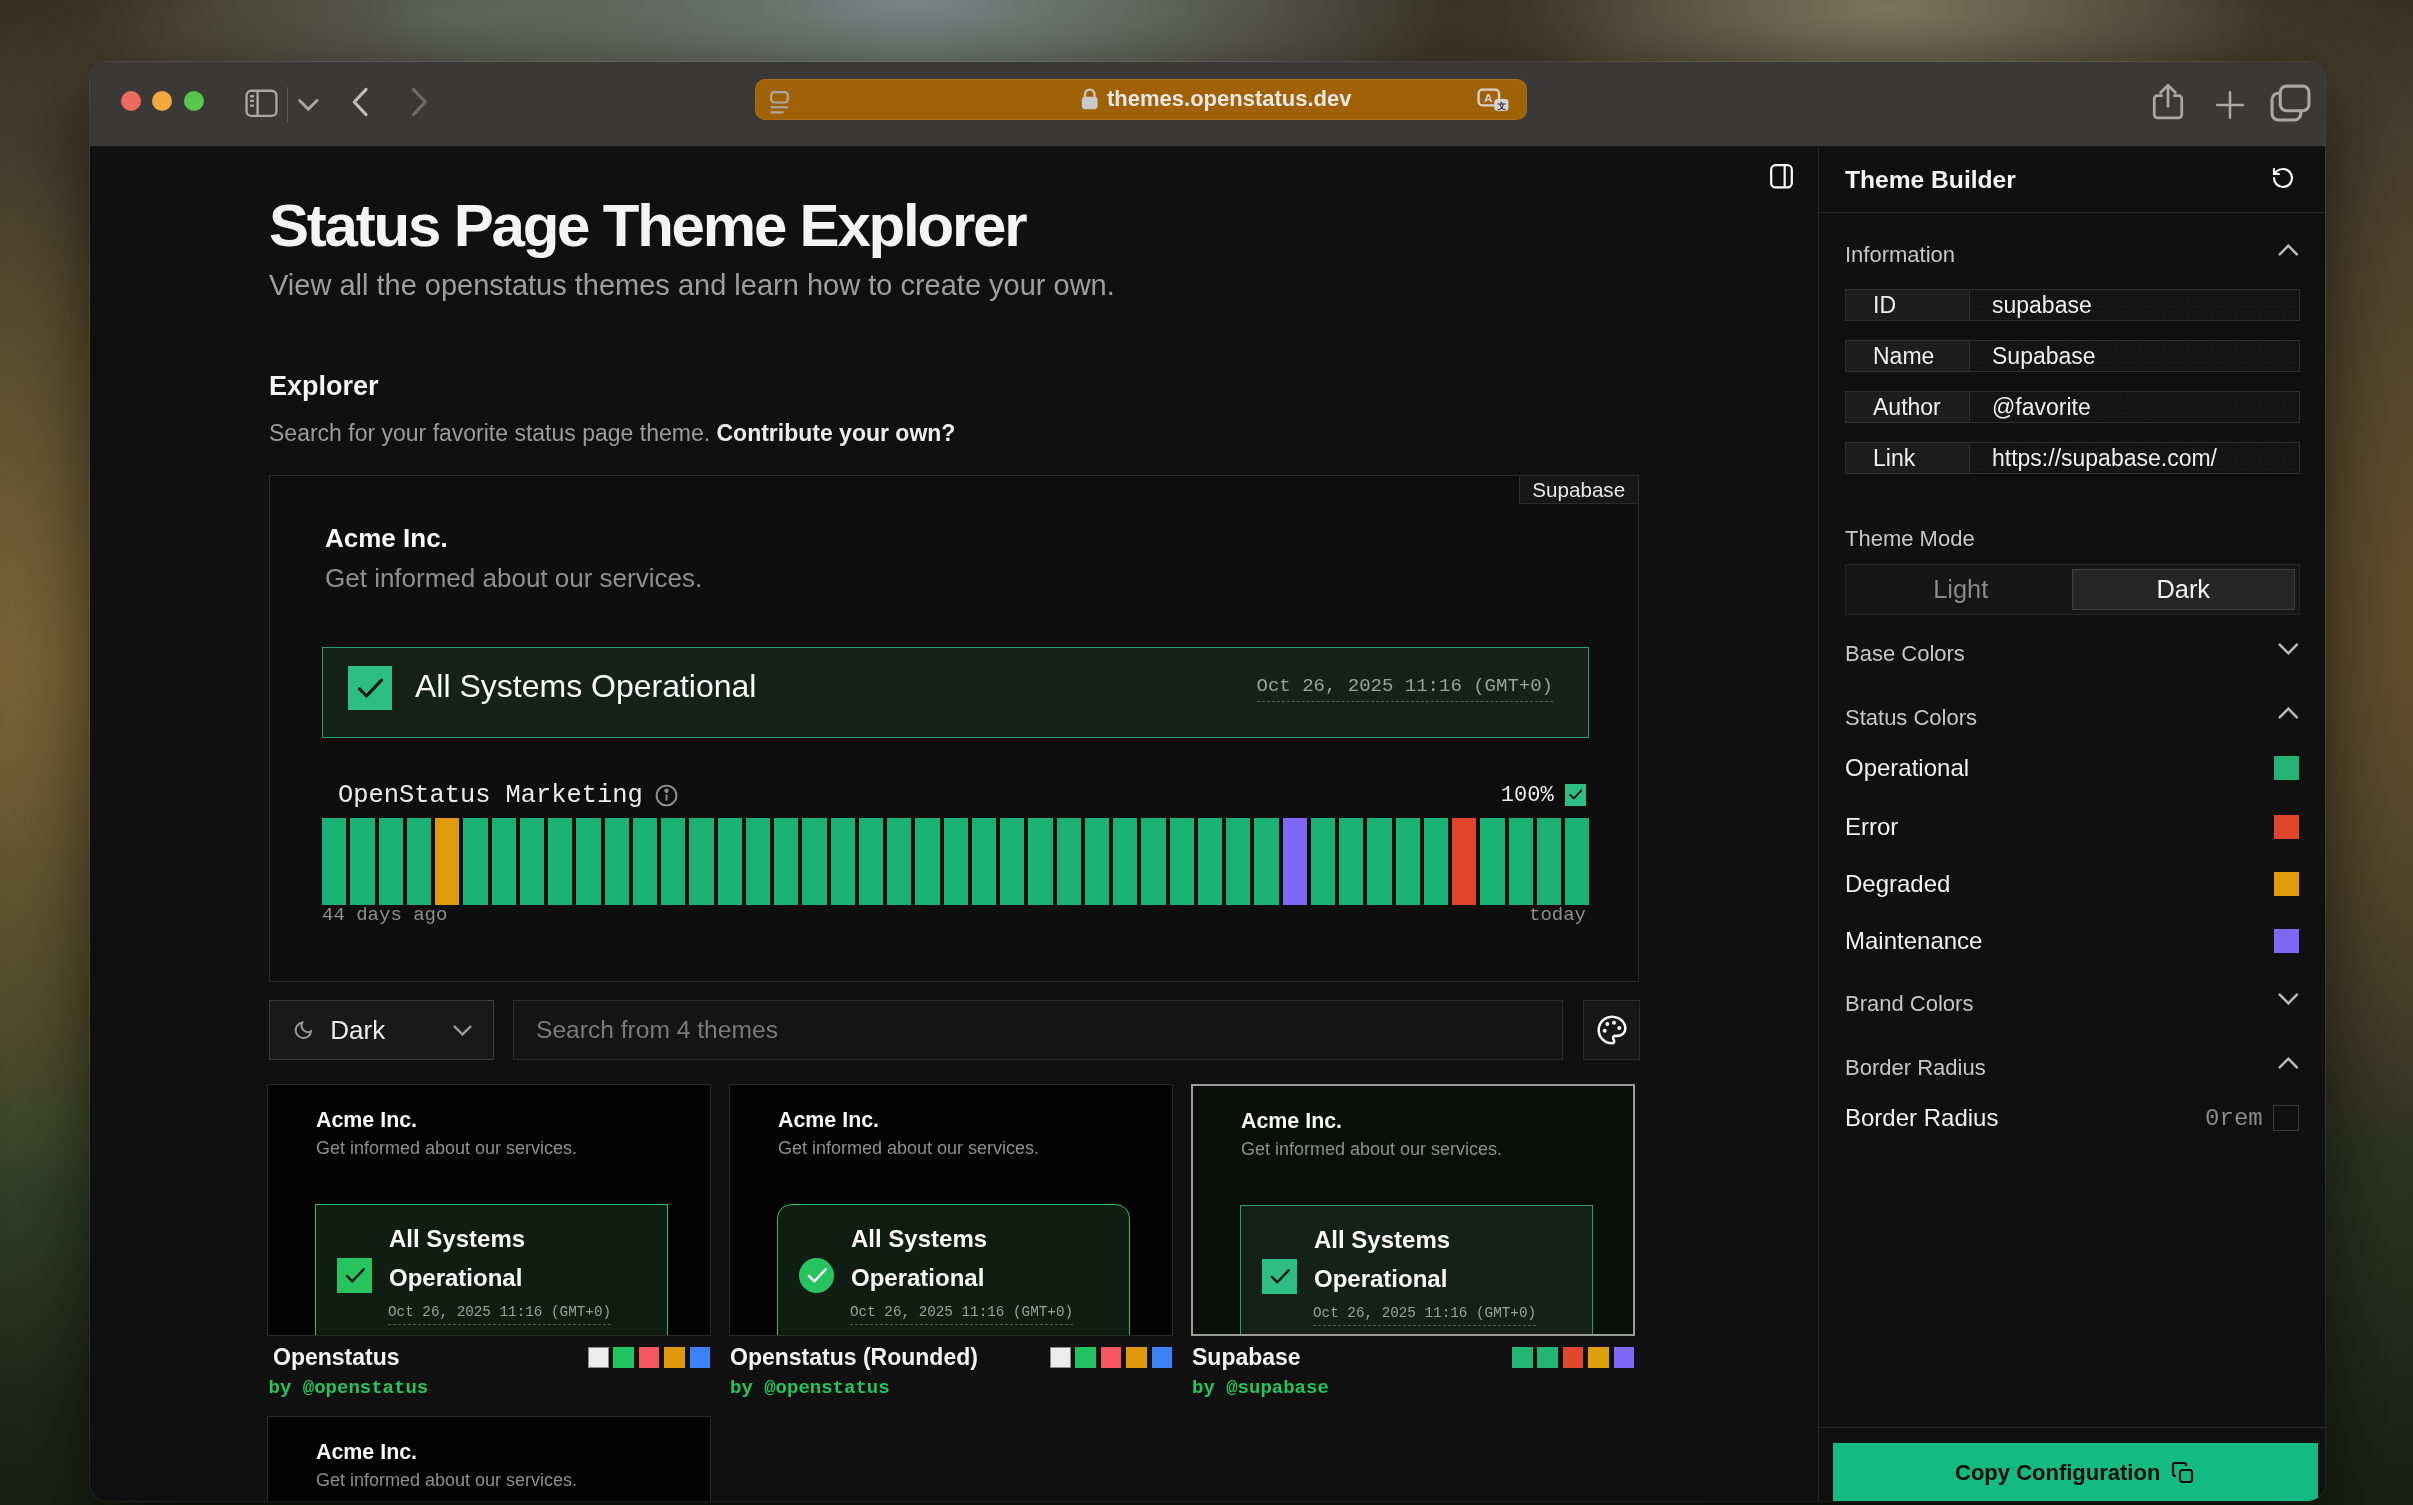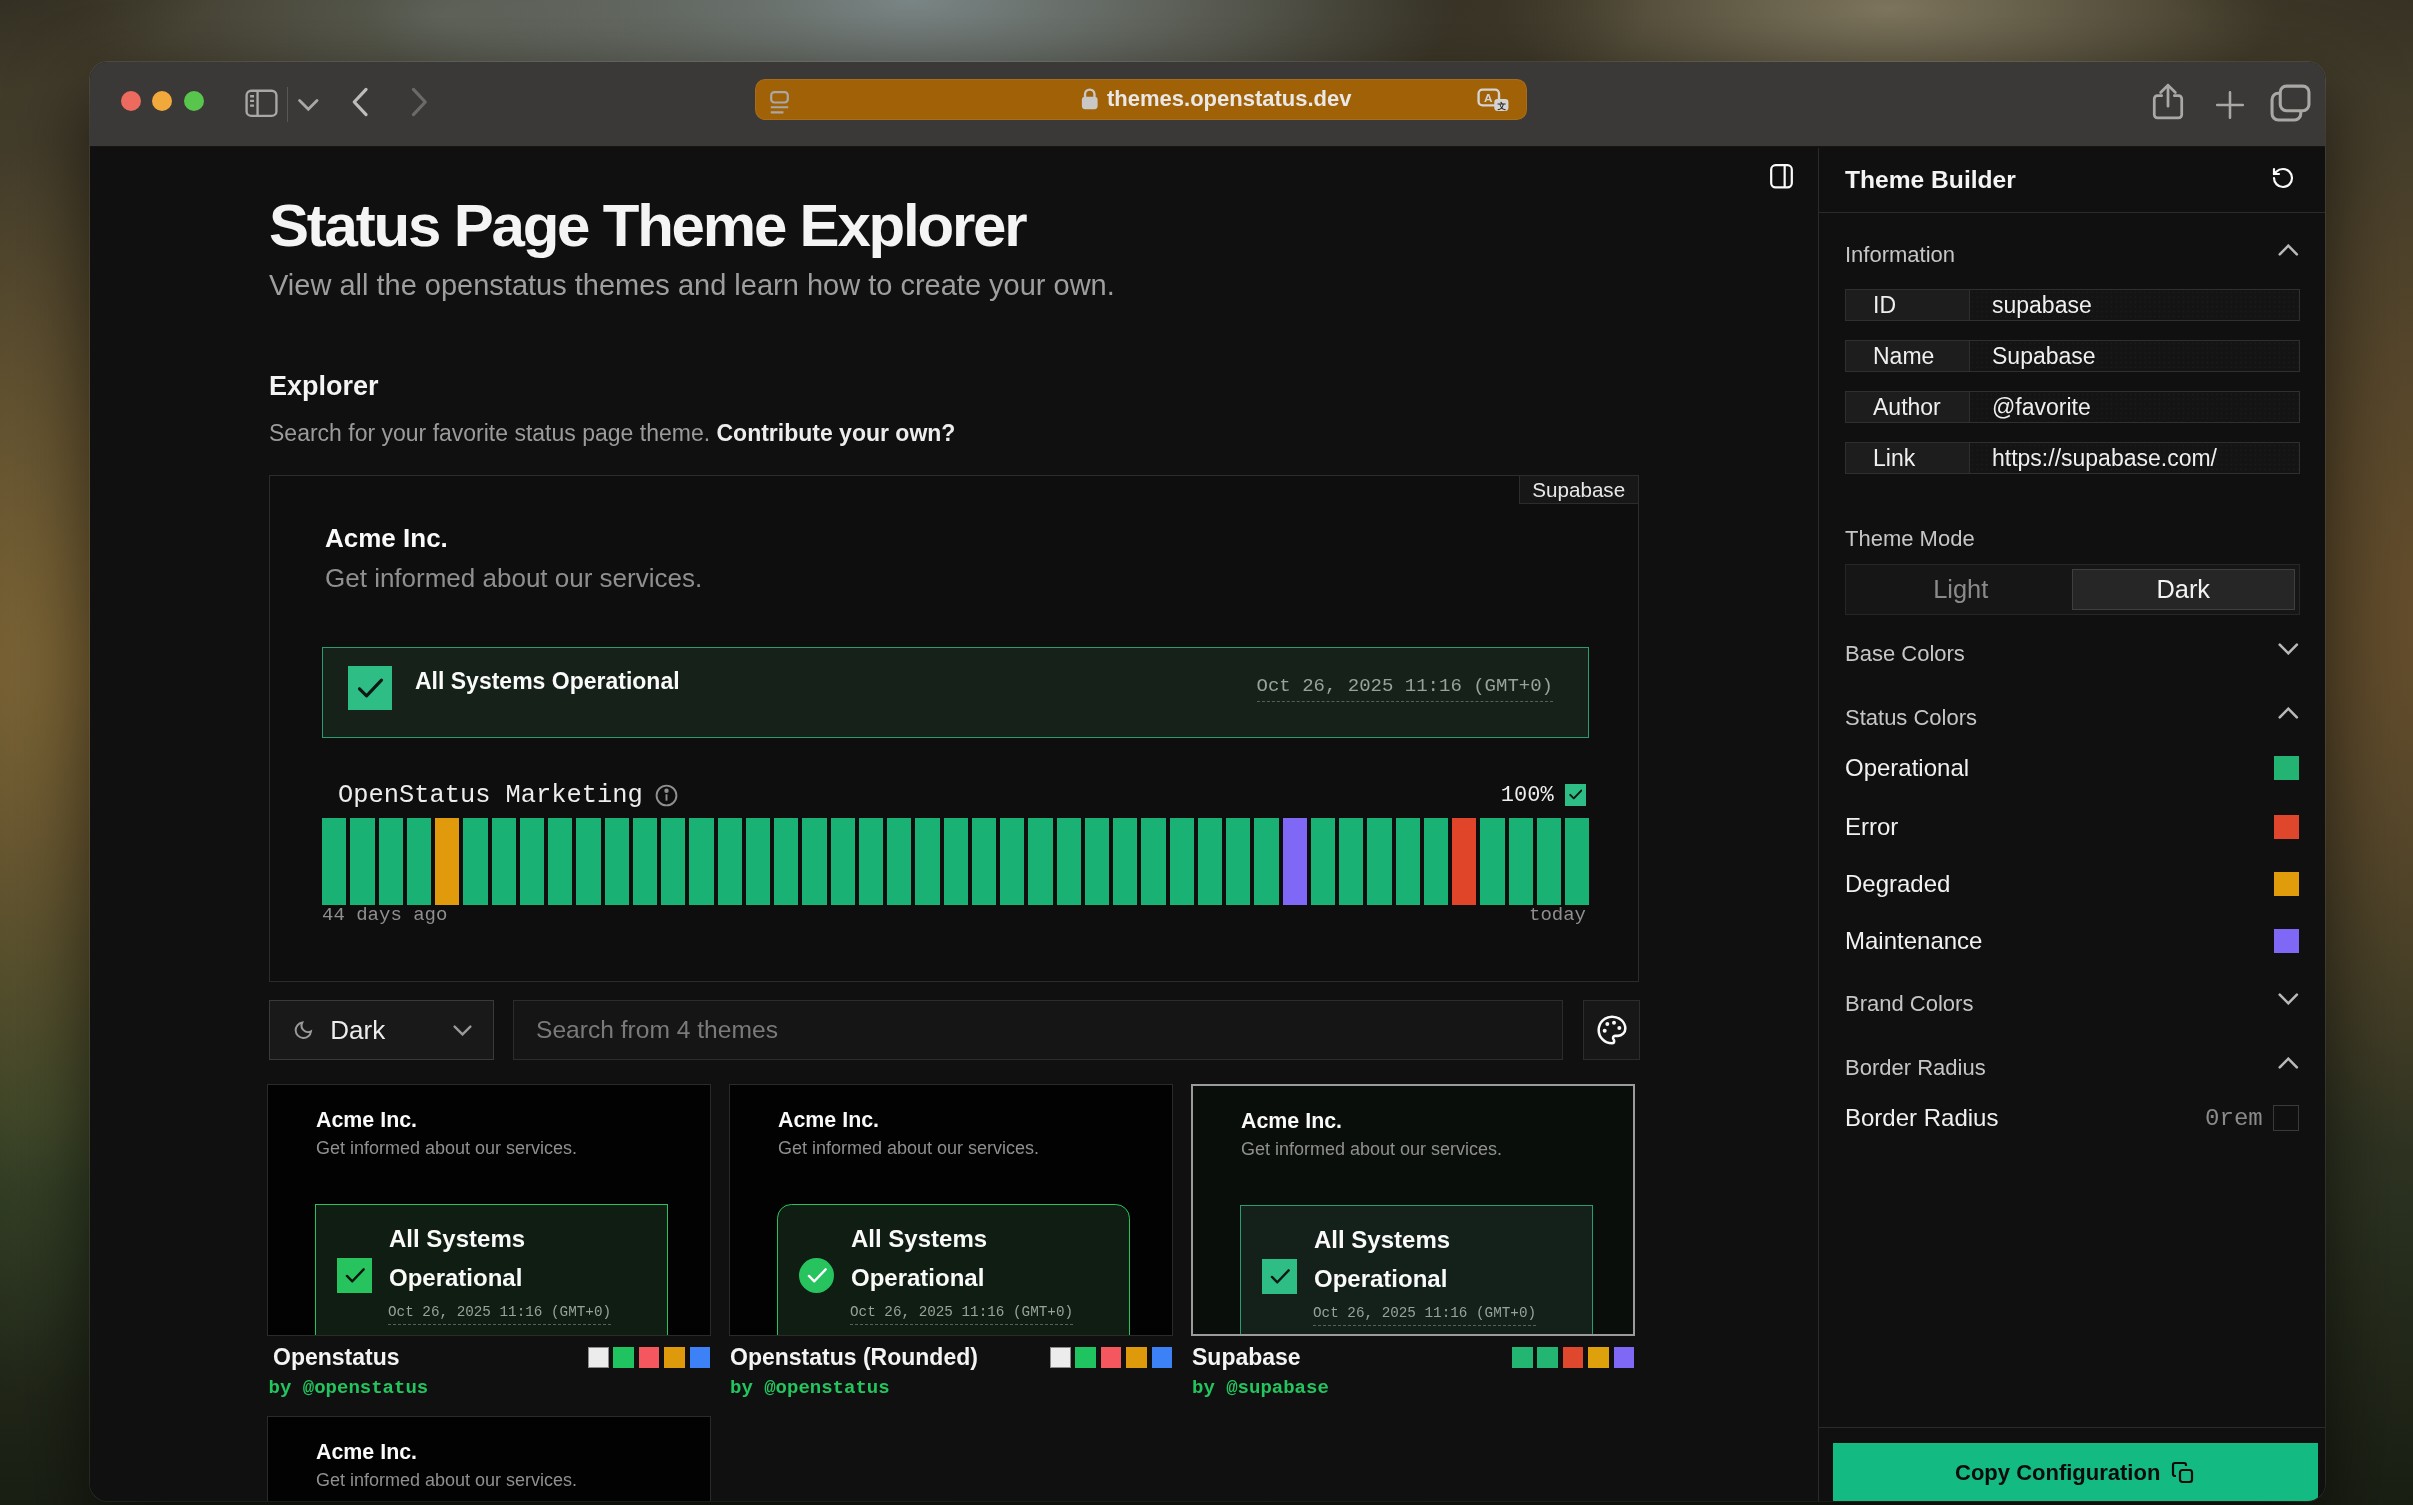--- a/index.html
+++ b/index.html
@@ -52,21 +52,21 @@
 .h2 { position:absolute; left:179px; top:223px; font-size:27px; font-weight:600; color:#f4f4f4; }
 .searchline { position:absolute; left:179px; top:272px; font-size:23px; color:#9b9b9b; }
 .searchline b { color:#ededed; font-weight:600; }
 
 .preview { position:absolute; left:179px; top:327px; width:1370px; height:507px; border:0.8px solid #2c2c2c; background:#0e0e0e; }
 .chip { position:absolute; right:-0.8px; top:-0.8px; height:29px; padding:0 12.7px; border:0.8px solid #2c2c2c; background:#171717; color:#e8e8e8; font-size:20.6px; display:flex; align-items:center; }
 .acme { position:absolute; left:55px; top:49px; font-size:26px; line-height:1; font-weight:600; color:#fafafa; }
 .acmesub { position:absolute; left:55px; top:89px; font-size:26px; line-height:1; color:#8f8f8f; }
 .banner { position:absolute; left:52px; top:171px; width:1267px; height:91px; background:#152119; border:1.6px solid #2a9c71; }
 .banner .check { position:absolute; left:25.4px; top:18px; width:44px; height:44px; background:#2ebd85; display:flex; align-items:center; justify-content:center; }
-.banner .btitle { position:absolute; left:92px; top:22px; font-size:23px; line-height:1; font-weight:700; color:#fafafa; }
+.banner .btitle { position:absolute; left:92px; top:22px; font-size:32px; line-height:1; font-weight:400; color:#fafafa; }
 .banner .bdate { position:absolute; right:35px; top:27px; font-family:"Liberation Mono", monospace; font-size:19px; line-height:1.2; color:#97a29b; border-bottom:1.6px dashed #575f59; padding-bottom:3.2px; }
 .trackhead { position:absolute; left:68px; right:52px; top:303px; height:32px; display:flex; align-items:center; }
 .trackhead .tname { font-family:"Liberation Mono", monospace; font-size:25.4px; color:#ededed; }
 .trackhead .info { margin-left:12.7px; color:#8f8f8f; }
 .trackhead .pct { margin-left:auto; font-family:"Liberation Mono", monospace; font-size:22px; color:#ededed; }
 .trackhead .pcheck { margin-left:11px; width:21.4px; height:21.4px; background:#2ebd85; display:flex; align-items:center; justify-content:center; }
 .bars { position:absolute; left:52px; top:342px; width:1267px; height:87px; display:flex; gap:4px; }
 .bars i { flex:1; background:#19b274; }
 .bars i.o { background:#e09a0b; }
 .bars i.p { background:#7e68f5; }

